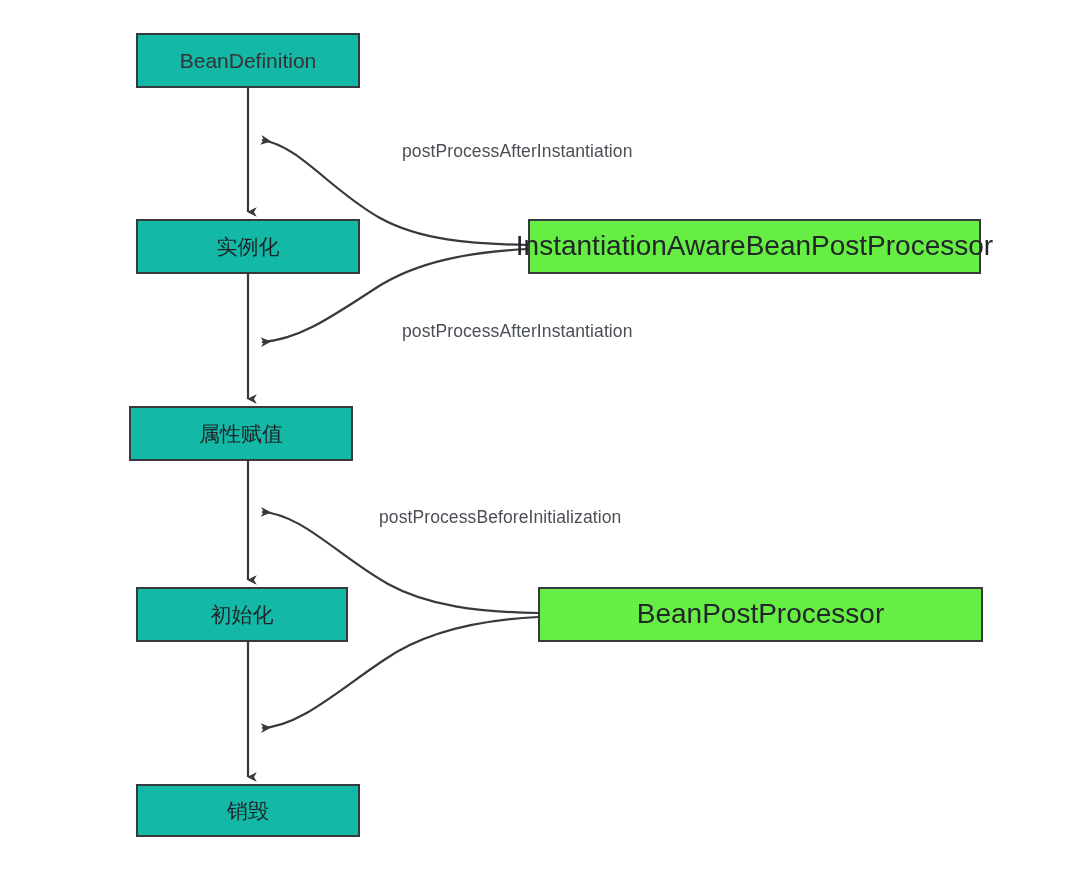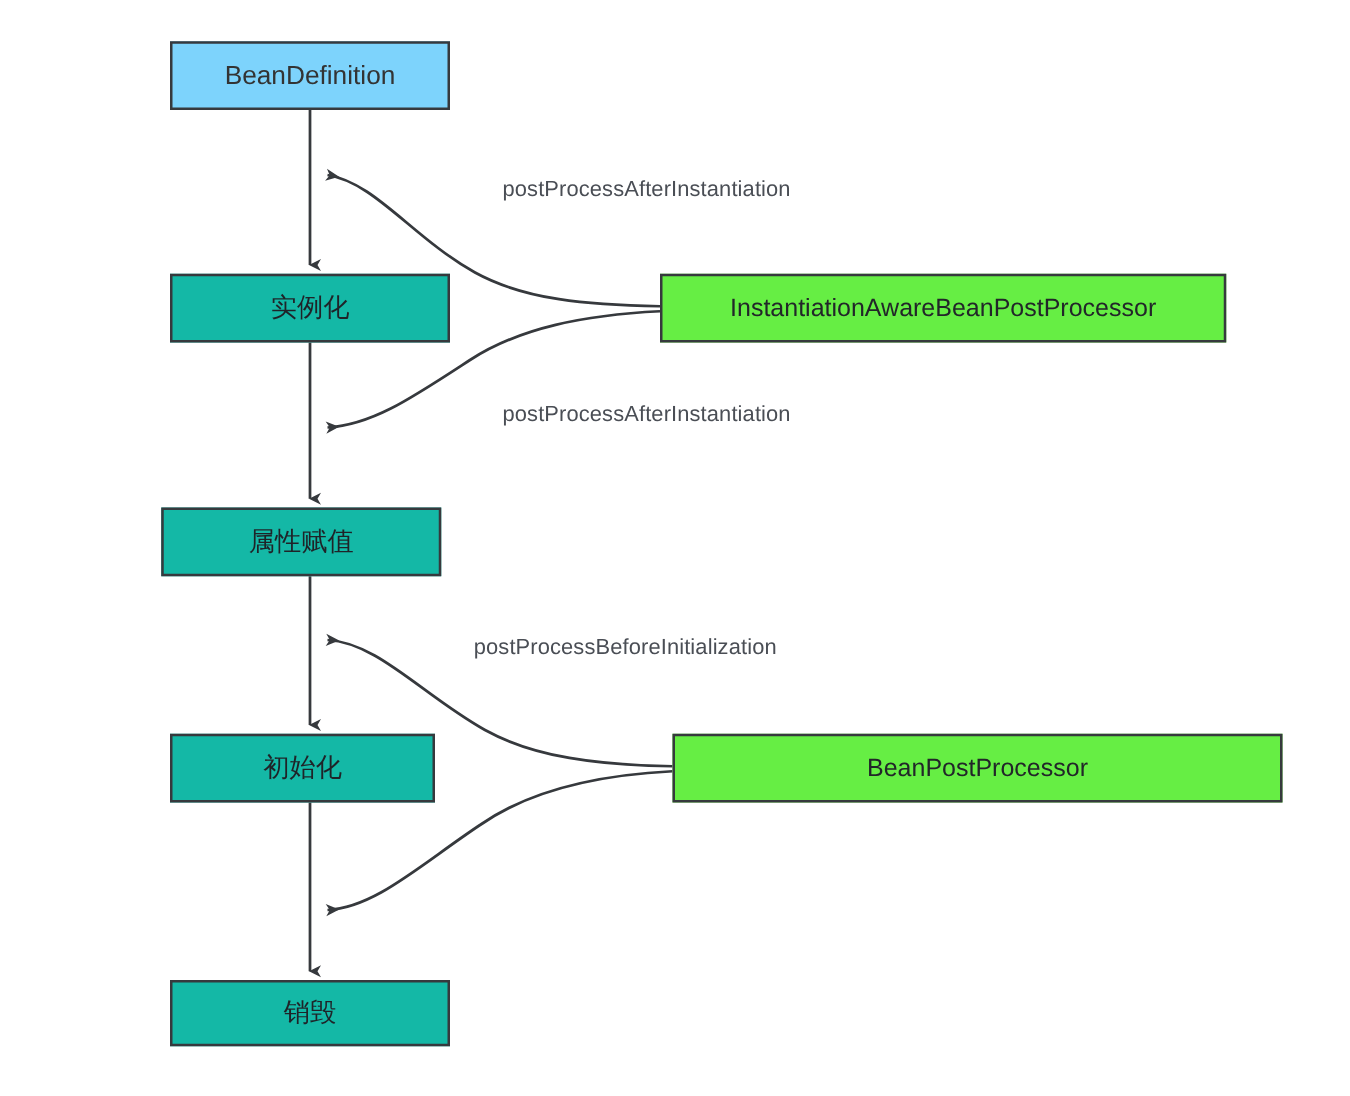--- a/index.html
+++ b/index.html
@@ -16,23 +16,23 @@
   .node{
     position:absolute;
     box-sizing:border-box;
     border:2px solid #36393d;
     display:flex;align-items:center;justify-content:center;
     text-align:center;
     color:#333333;
     line-height:1.1;
     white-space:nowrap;
   }
-  .node-def{background:#7dd3fc;font-size:21px;}
+  .node-def{background:#14b8a6;font-size:21px;}
   .node-stage{background:#14b8a6;font-size:21px;color:#1f2328;}
-  .node-proc{background:#66ee44;font-size:20px;color:#222629;}
+  .node-proc{background:#66ee44;font-size:28px;color:#222629;}
 
   .edge-label{
     position:absolute;
     font-size:17.5px;
     color:#4a4e55;
     white-space:nowrap;
     letter-spacing:0.1px;
   }
 </style>
 </head>
@@ -94,21 +94,21 @@
   </div>
 
   <div class="node node-stage" style="left:136px;top:784px;width:224px;height:53px;text-align:right;">
     <span>销毁</span>
   </div>
 
   <div class="node node-proc" style="left:528px;top:219px;width:453px;height:55px;">
     <span>InstantiationAwareBeanPostProcessor</span>
   </div>
 
-  <div class="node node-proc" style="left:538px;top:587px;width:488px;height:55px;">
+  <div class="node node-proc" style="left:538px;top:587px;width:445px;height:55px;">
     <span>BeanPostProcessor</span>
   </div>
 
   <div class="edge-label" style="left:402px;top:141px;">postProcessAfterInstantiation</div>
 
   <div class="edge-label" style="left:402px;top:321px;">postProcessAfterInstantiation</div>
 
   <div class="edge-label" style="left:379px;top:507px;">postProcessBeforeInitialization</div>
 
 

